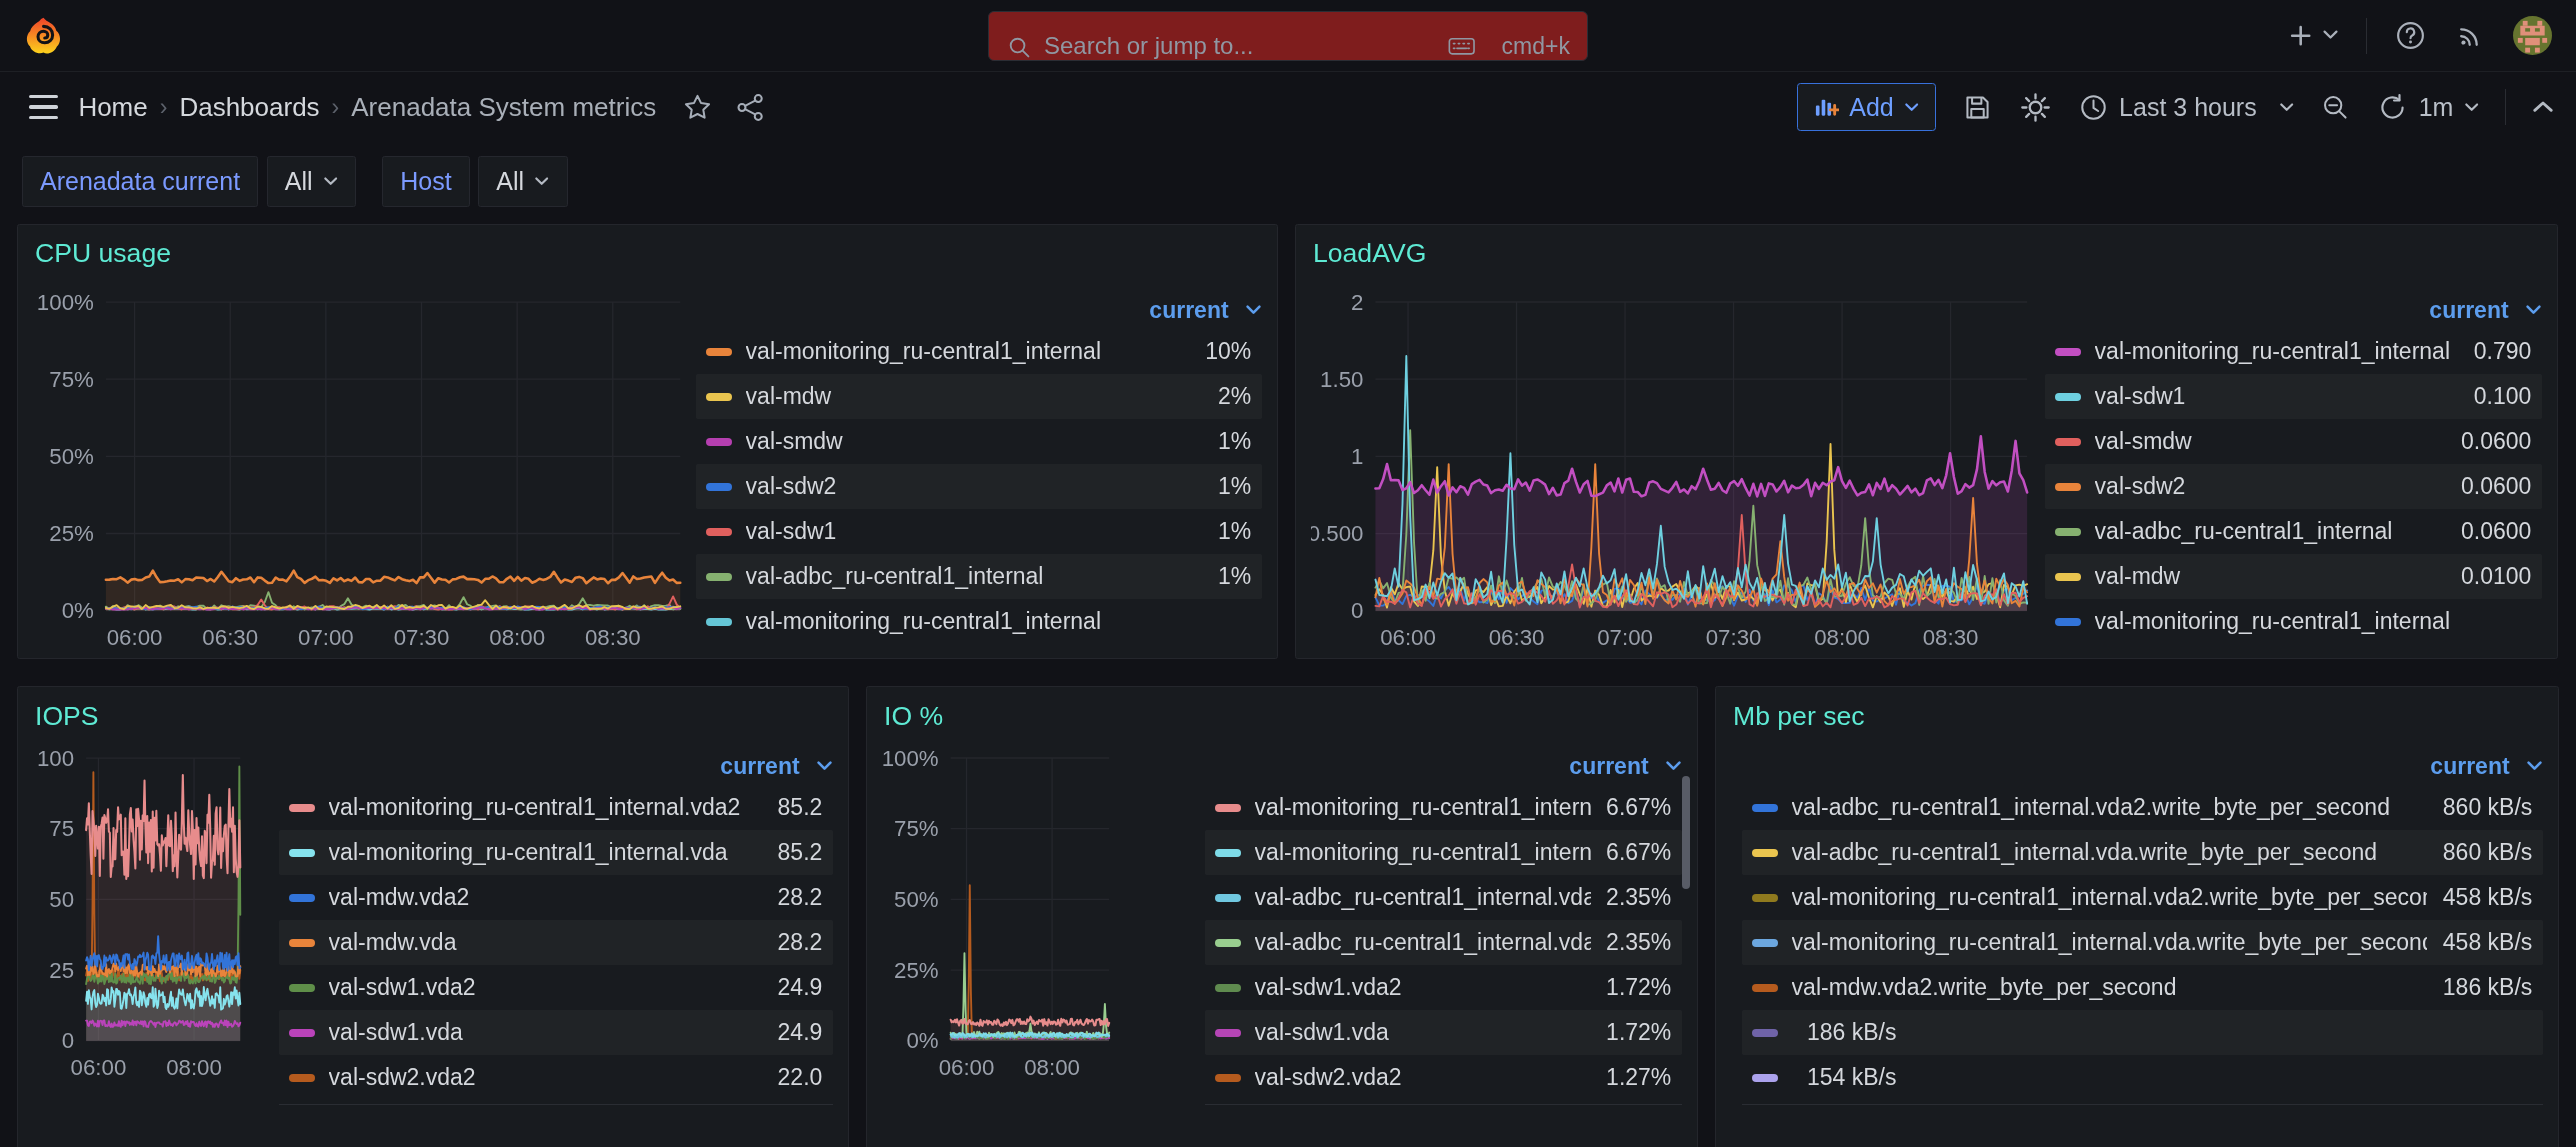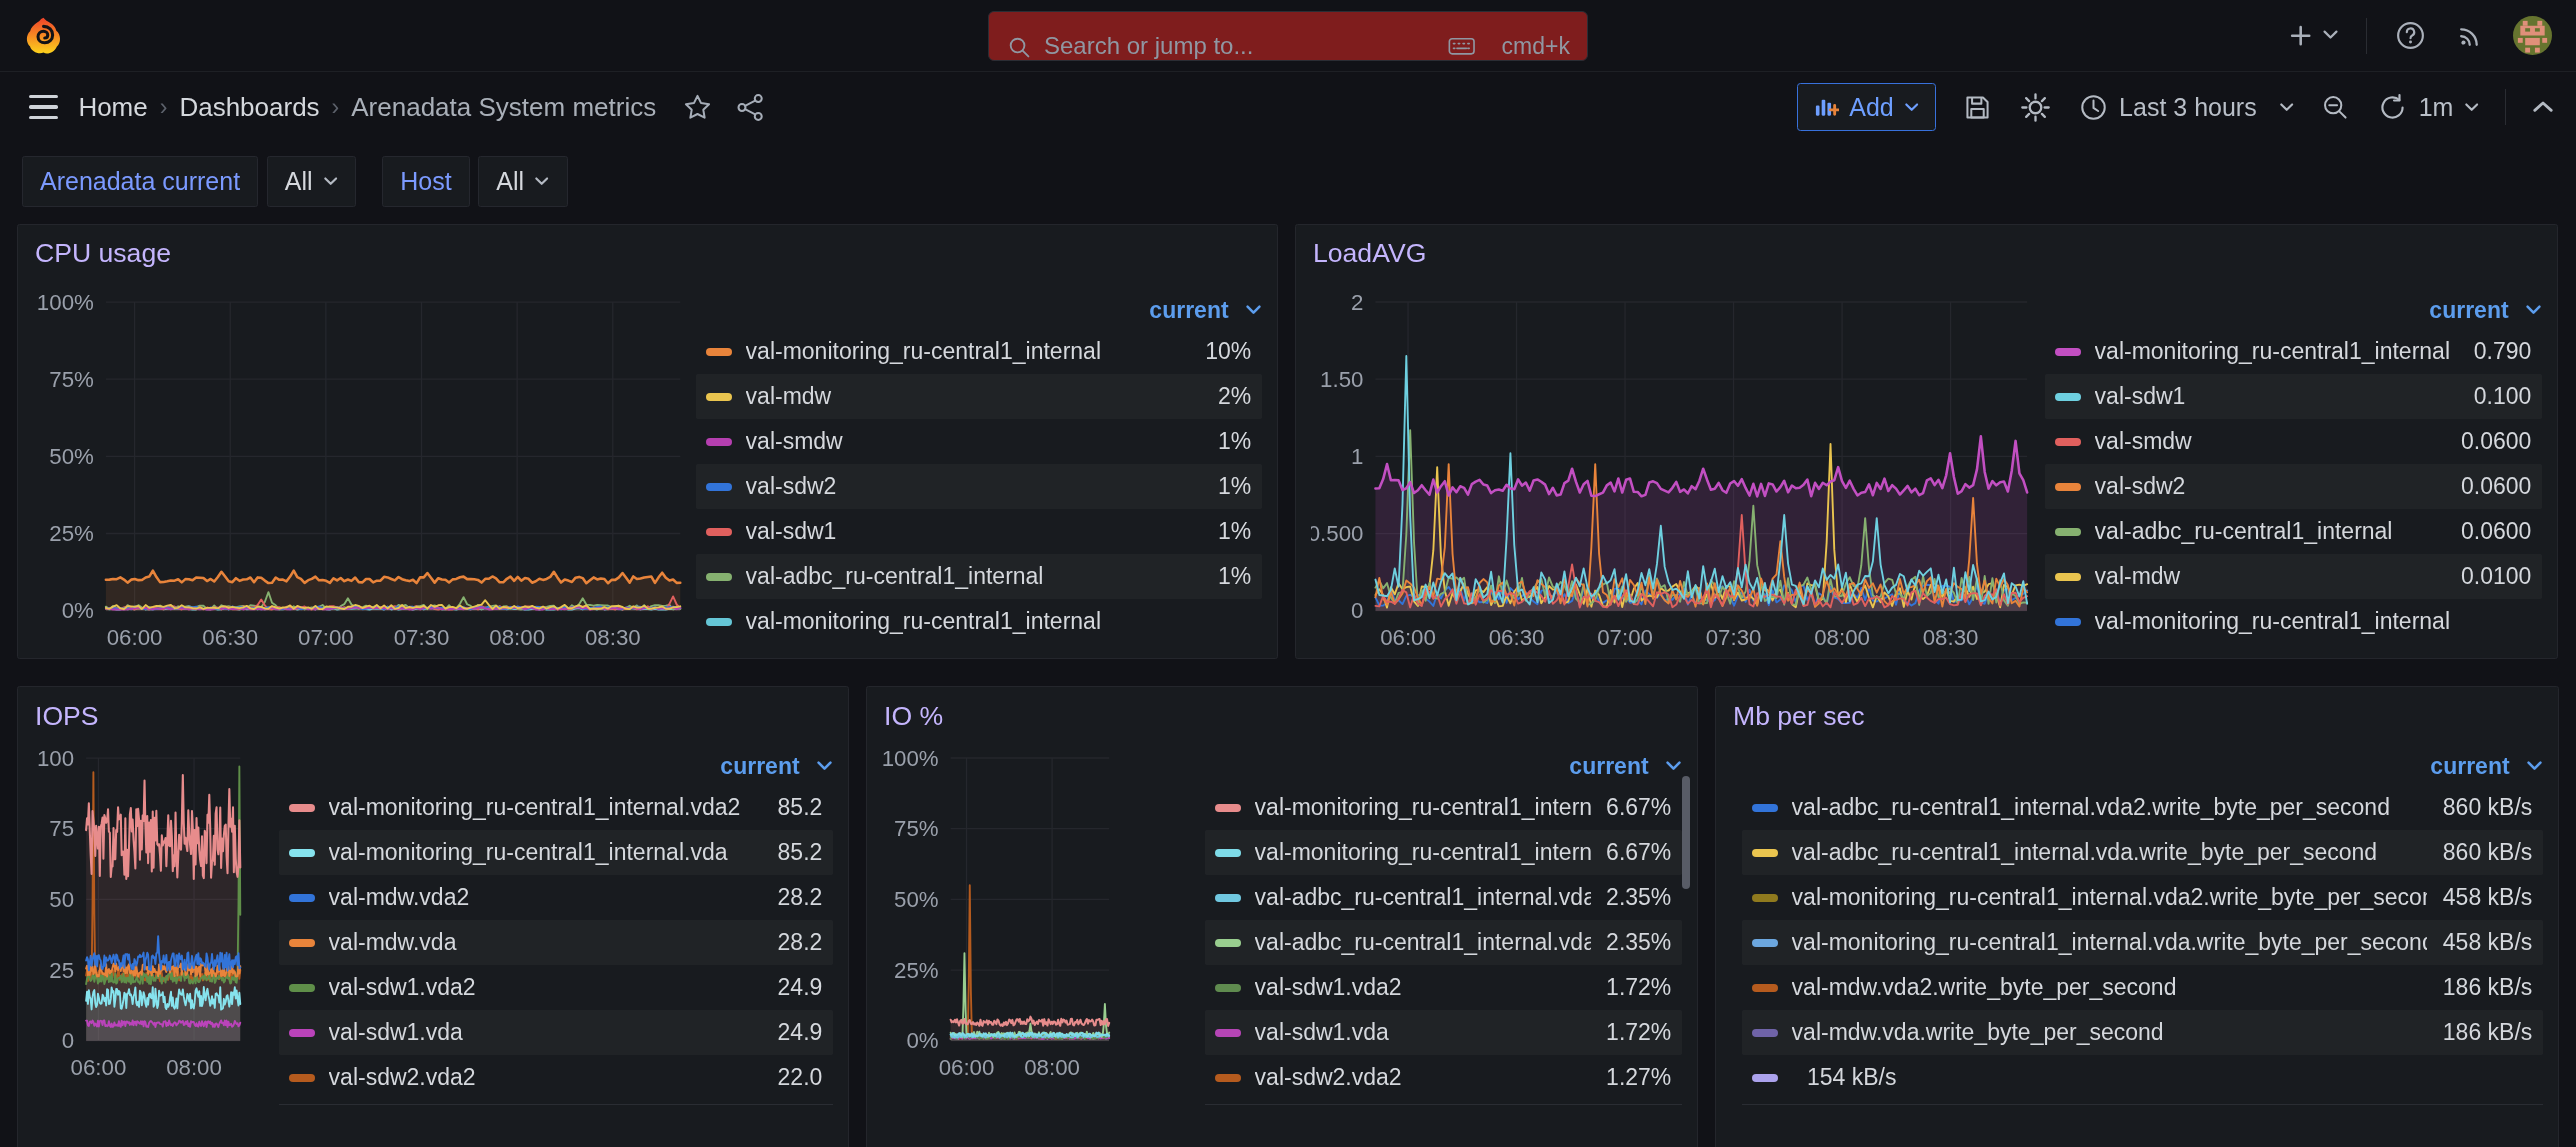--- a/index.html
+++ b/index.html
@@ -44,21 +44,21 @@
   
   .dash{padding:12px 17px 0}
   .row{display:flex;gap:17px}
   .row+.row{margin-top:27.4px}
   .panel{background:#181b1f;border:0.9px solid #24262c;border-radius:2.6px}
   .p0{width:1261px;height:435px}
   .p1{width:1263px;height:435px}
   .p2{width:832px;height:480px}
   .p3{width:832px;height:480px}
   .p4{width:844px;height:480px}
-  .ptitle{font-size:26.6px;font-weight:500;color:#c4b5fd;padding:13.7px 17px 0;margin:0;cursor:pointer}
+  .ptitle{font-size:26.6px;font-weight:500;color:#5eead4;padding:13.7px 17px 0;margin:0;cursor:pointer}
   .pbody{display:flex;padding:0 15.4px}
   .p0 .chart,.p1 .chart{margin-top:20.6px}
   .p2 .chart,.p3 .chart{margin-top:13.7px}
   .legend{margin-left:auto;position:relative}
   .p0 .legend{width:566px;margin-top:22px}
   .p1 .legend{width:497px;margin-top:22px}
   .p2 .legend{width:554px;margin-top:15.4px}
   .p3 .legend{width:477px;margin-top:15.4px}
   .p4 .legend{width:801px;margin-top:15.4px}
   .lg-head{height:38px;display:flex;align-items:center;justify-content:flex-end;gap:16px;
@@ -646,21 +646,20 @@
               <span class="lname">val-monitoring_ru-central1_internal.vda.write_byte_per_second</span>
               <span class="lval">458 kB/s</span>
             </div>
             <div class="lg-row">
               <span class="sw" style="background: rgb(181, 91, 30);"></span>
               <span class="lname">val-mdw.vda2.write_byte_per_second</span>
               <span class="lval">186 kB/s</span>
             </div>
             <div class="lg-row zebra">
               <span class="sw" style="background: rgb(111, 99, 168);"></span>
-              <span class="lname">val-mdw.vda.write_byte_per_second</span>
               <span class="lval">186 kB/s</span>
             </div>
             <div class="lg-row">
               <span class="sw" style="background: rgb(171, 162, 236);"></span>
               <span class="lval">154 kB/s</span>
             </div>
             <div class="lg-end"></div>
           </div>
       </div>
     </section>

